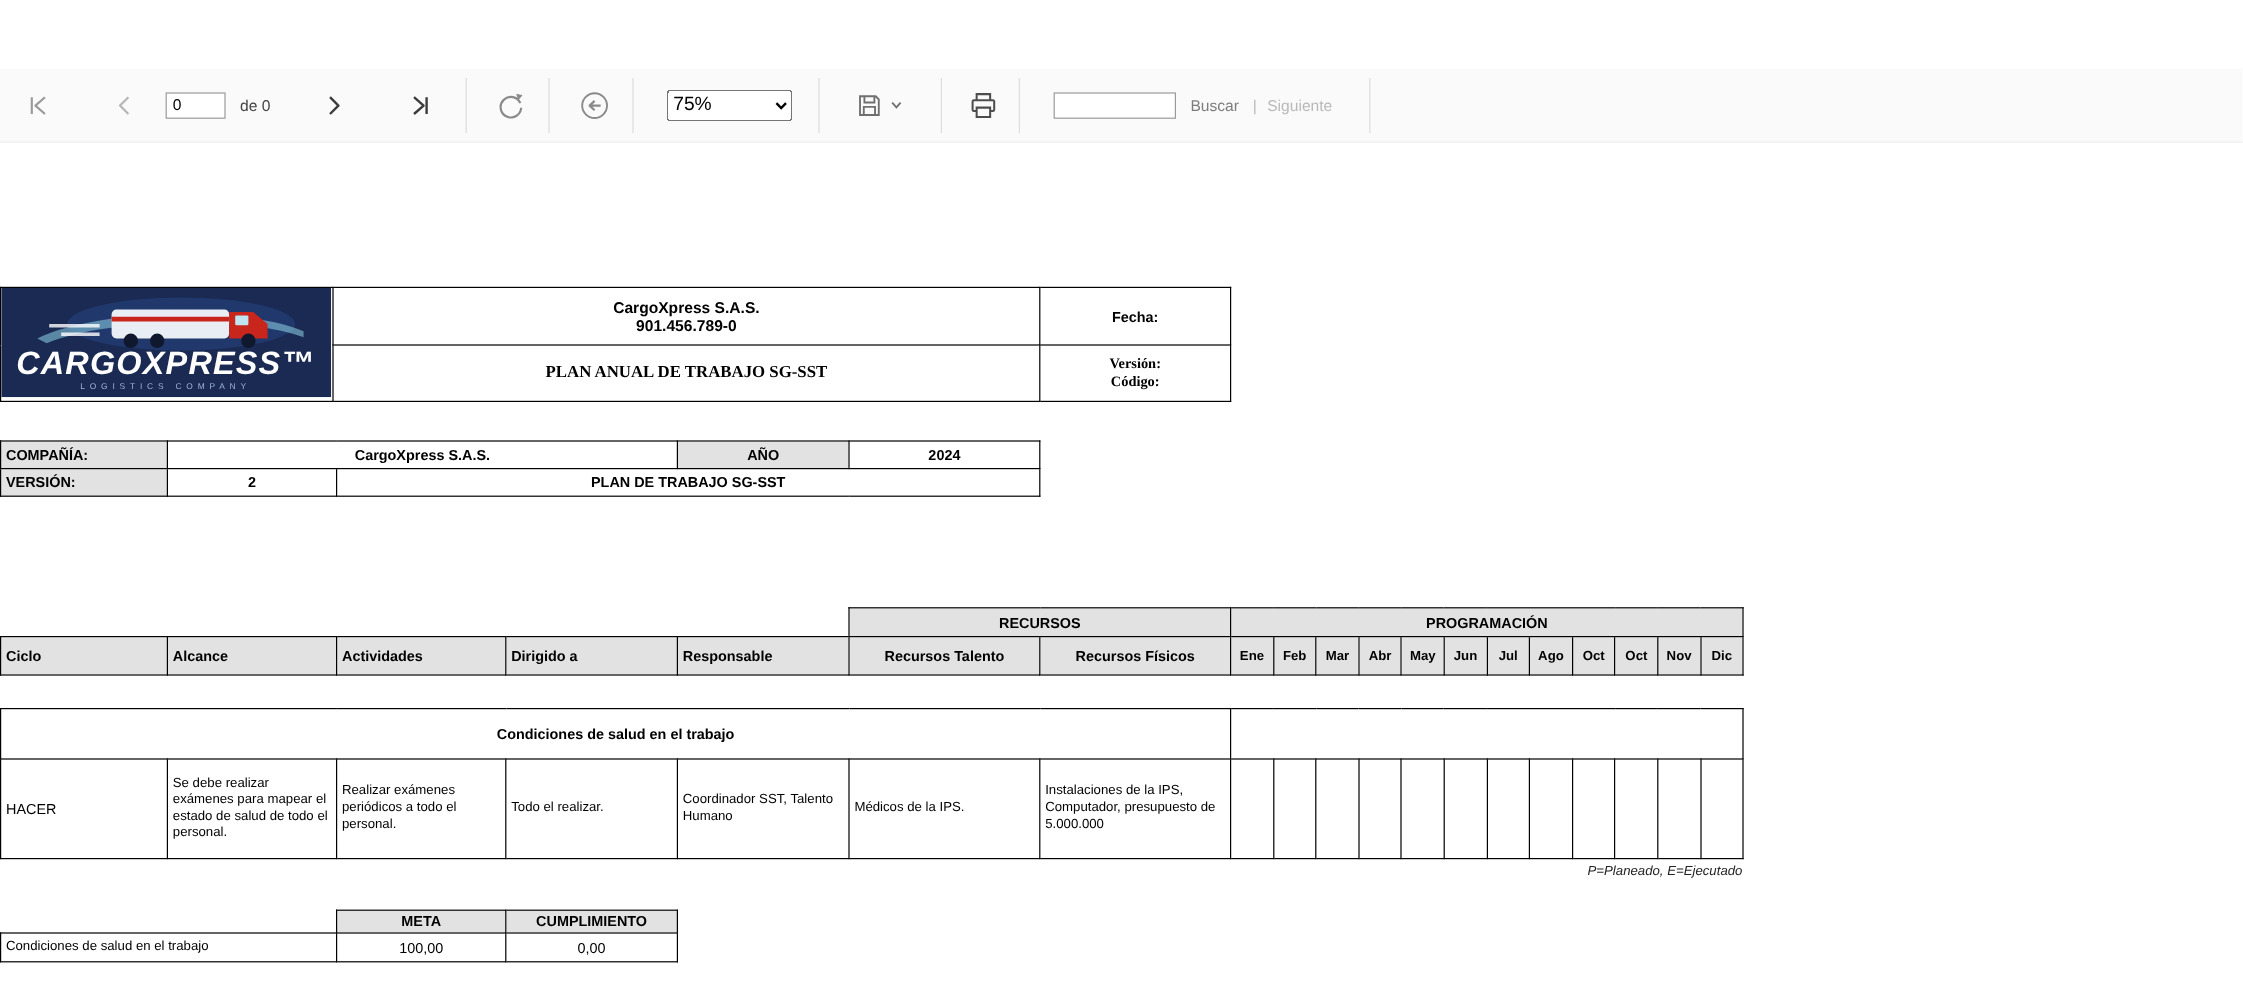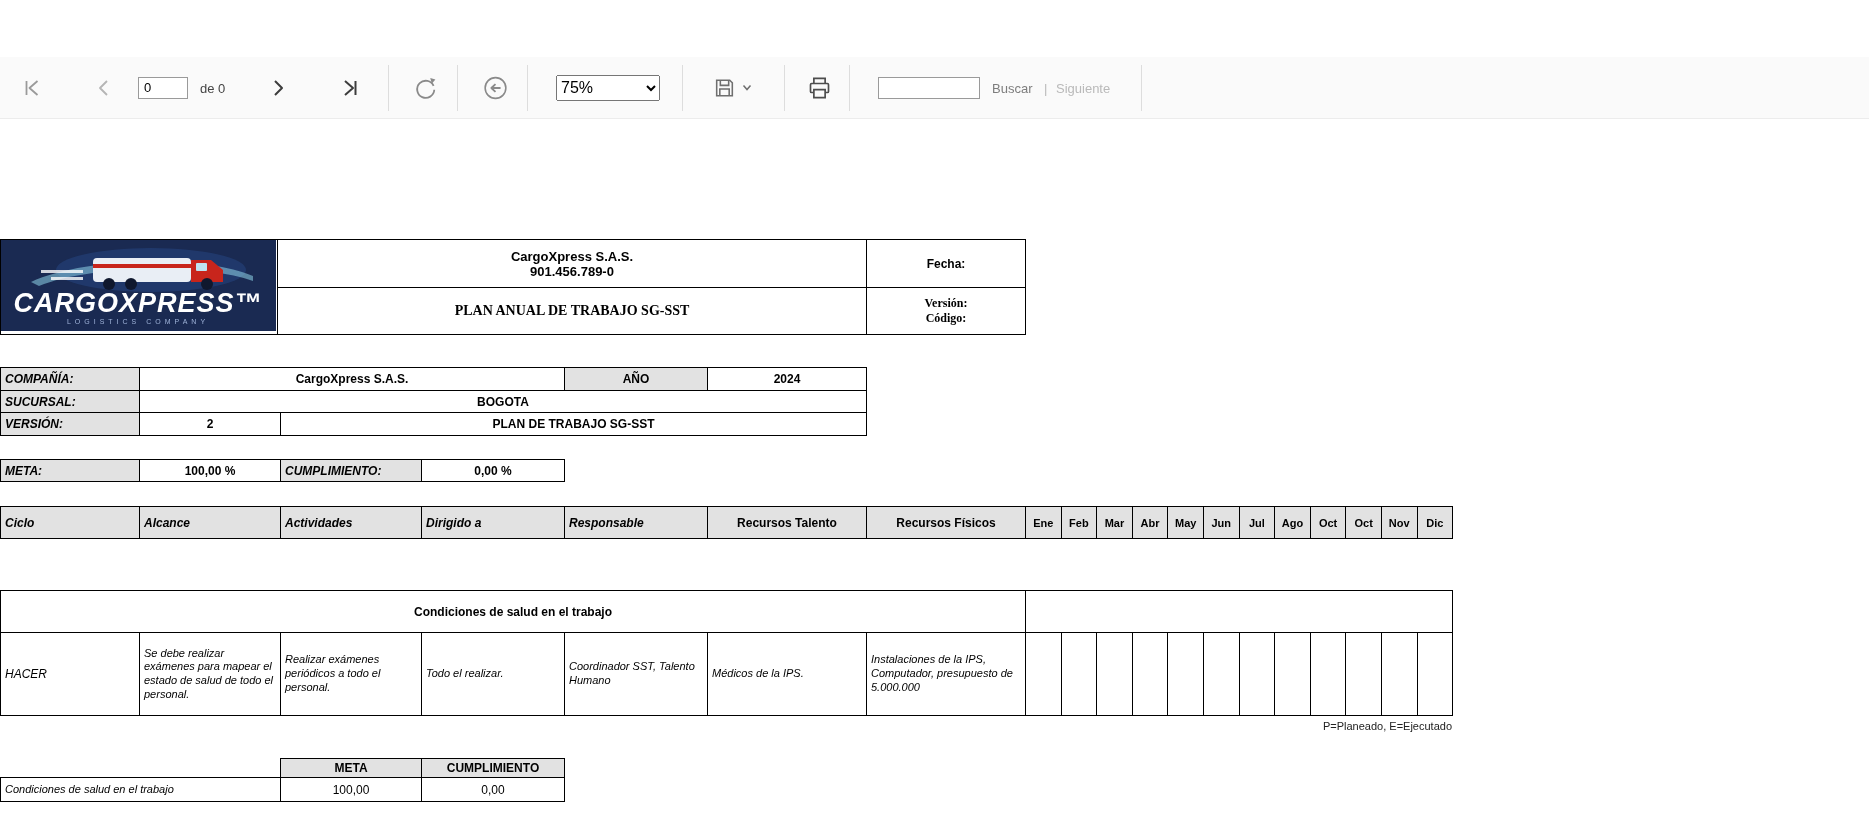--- a/index.html
+++ b/index.html
@@ -24,31 +24,31 @@
   .tb-dim { color:#b9b9b9; font-size:13px; cursor:default; }
 
   
   .report { position:absolute; top:119px; left:0; width:1869px; height:706px; background:#ffffff; }
   table { border-collapse:collapse; table-layout:fixed; position:absolute; }
   td, th { border:1px solid #000000; font-size:12px; color:#000000; overflow:hidden; padding:2px 4px; vertical-align:middle; }
   th { font-weight:bold; }
   .gray { background:#e2e2e2; }
   .nob { border:none !important; background:transparent; }
   .ctr { text-align:center; }
-  .lft { text-align:left;font-style:italic; }
+  .lft { text-align:left; }
   .b { font-weight:bold; }
   .small { font-size:11px; line-height:1.25; }
   .logo-cell { padding:0; }
 
   #tbl-header { left:0; top:120px; }
   #tbl-info { left:0; top:248px; }
   #tbl-meta { left:0; top:340px; }
   #tbl-main-header { left:0; top:387px; }
   #tbl-main-body { left:0; top:471px; }
-  #footnote { position:absolute; left:0; top:601px; width:1452px; text-align:right; font-size:11px; color:#222222; }
+  #footnote { position:absolute; left:0; top:601px; width:1452px; text-align:right; font-style:italic; font-size:11px; color:#222222; }
   #tbl-summary { left:0; top:639px; }
 
   .month-th { font-size:11px; padding:2px 0; text-align:center; }
   .month-td { padding:0; }
   .plan-title { font-size:14px; }
 </style>
 </head>
 <body>
 
 <div id="screen">
@@ -195,48 +195,28 @@
           <col style="width:143px;">
           <col style="width:159px;">
         </colgroup>
       <tbody>
           <tr style="height:23px;">
         <td class="gray b lft">COMPAÑÍA:</td>
         <td class="ctr b" colspan="2">CargoXpress S.A.S.</td>
         <td class="gray b ctr">AÑO</td>
         <td class="ctr b">2024</td>
       </tr>
-      <tr style="height:22px;">
-        <td class="gray b lft">SUCURSAL:</td>
-        <td class="ctr b" colspan="4">BOGOTA</td>
-      </tr>
       <tr style="height:23px;">
         <td class="gray b lft">VERSIÓN:</td>
         <td class="ctr b">2</td>
         <td class="ctr b" colspan="3">PLAN DE TRABAJO SG-SST</td>
       </tr>
     </tbody>
       </table>
 
-    <table id="tbl-meta">
-      <colgroup>
-          <col style="width:139px;">
-          <col style="width:141px;">
-          <col style="width:141px;">
-          <col style="width:143px;">
-        </colgroup>
-      <tbody>
-          <tr style="height:22px;">
-        <td class="gray b lft">META:</td>
-        <td class="ctr b">100,00 %</td>
-        <td class="gray b lft">CUMPLIMIENTO:</td>
-        <td class="ctr b">0,00 %</td>
-      </tr>
-    </tbody>
-      </table>
 
     <table id="tbl-main-header">
       <colgroup>
         <col style="width:139px;">
           <col style="width:141px;">
           <col style="width:141px;">
           <col style="width:143px;">
           <col style="width:143px;">
           <col style="width:159px;">
           <col style="width:159px;">
@@ -247,20 +227,25 @@
           <col style="width:35.6px;">
           <col style="width:35.6px;">
           <col style="width:35.6px;">
           <col style="width:35.6px;">
           <col style="width:35.6px;">
           <col style="width:35.6px;">
           <col style="width:35.6px;">
           <col style="width:35.6px;">
       </colgroup>
       <tbody>
+          <tr style="height:24px;">
+        <td class="nob" colspan="5"></td>
+        <th class="gray ctr" colspan="2">RECURSOS</th>
+        <th class="gray ctr" colspan="12">PROGRAMACIÓN</th>
+      </tr>
       <tr style="height:32px;">
         <th class="gray lft">Ciclo</th>
         <th class="gray lft">Alcance</th>
         <th class="gray lft">Actividades</th>
         <th class="gray lft">Dirigido a</th>
         <th class="gray lft">Responsable</th>
         <th class="gray ctr">Recursos Talento</th>
         <th class="gray ctr">Recursos Físicos</th>
         <th class="gray month-th">Ene</th>
         <th class="gray month-th">Feb</th>

